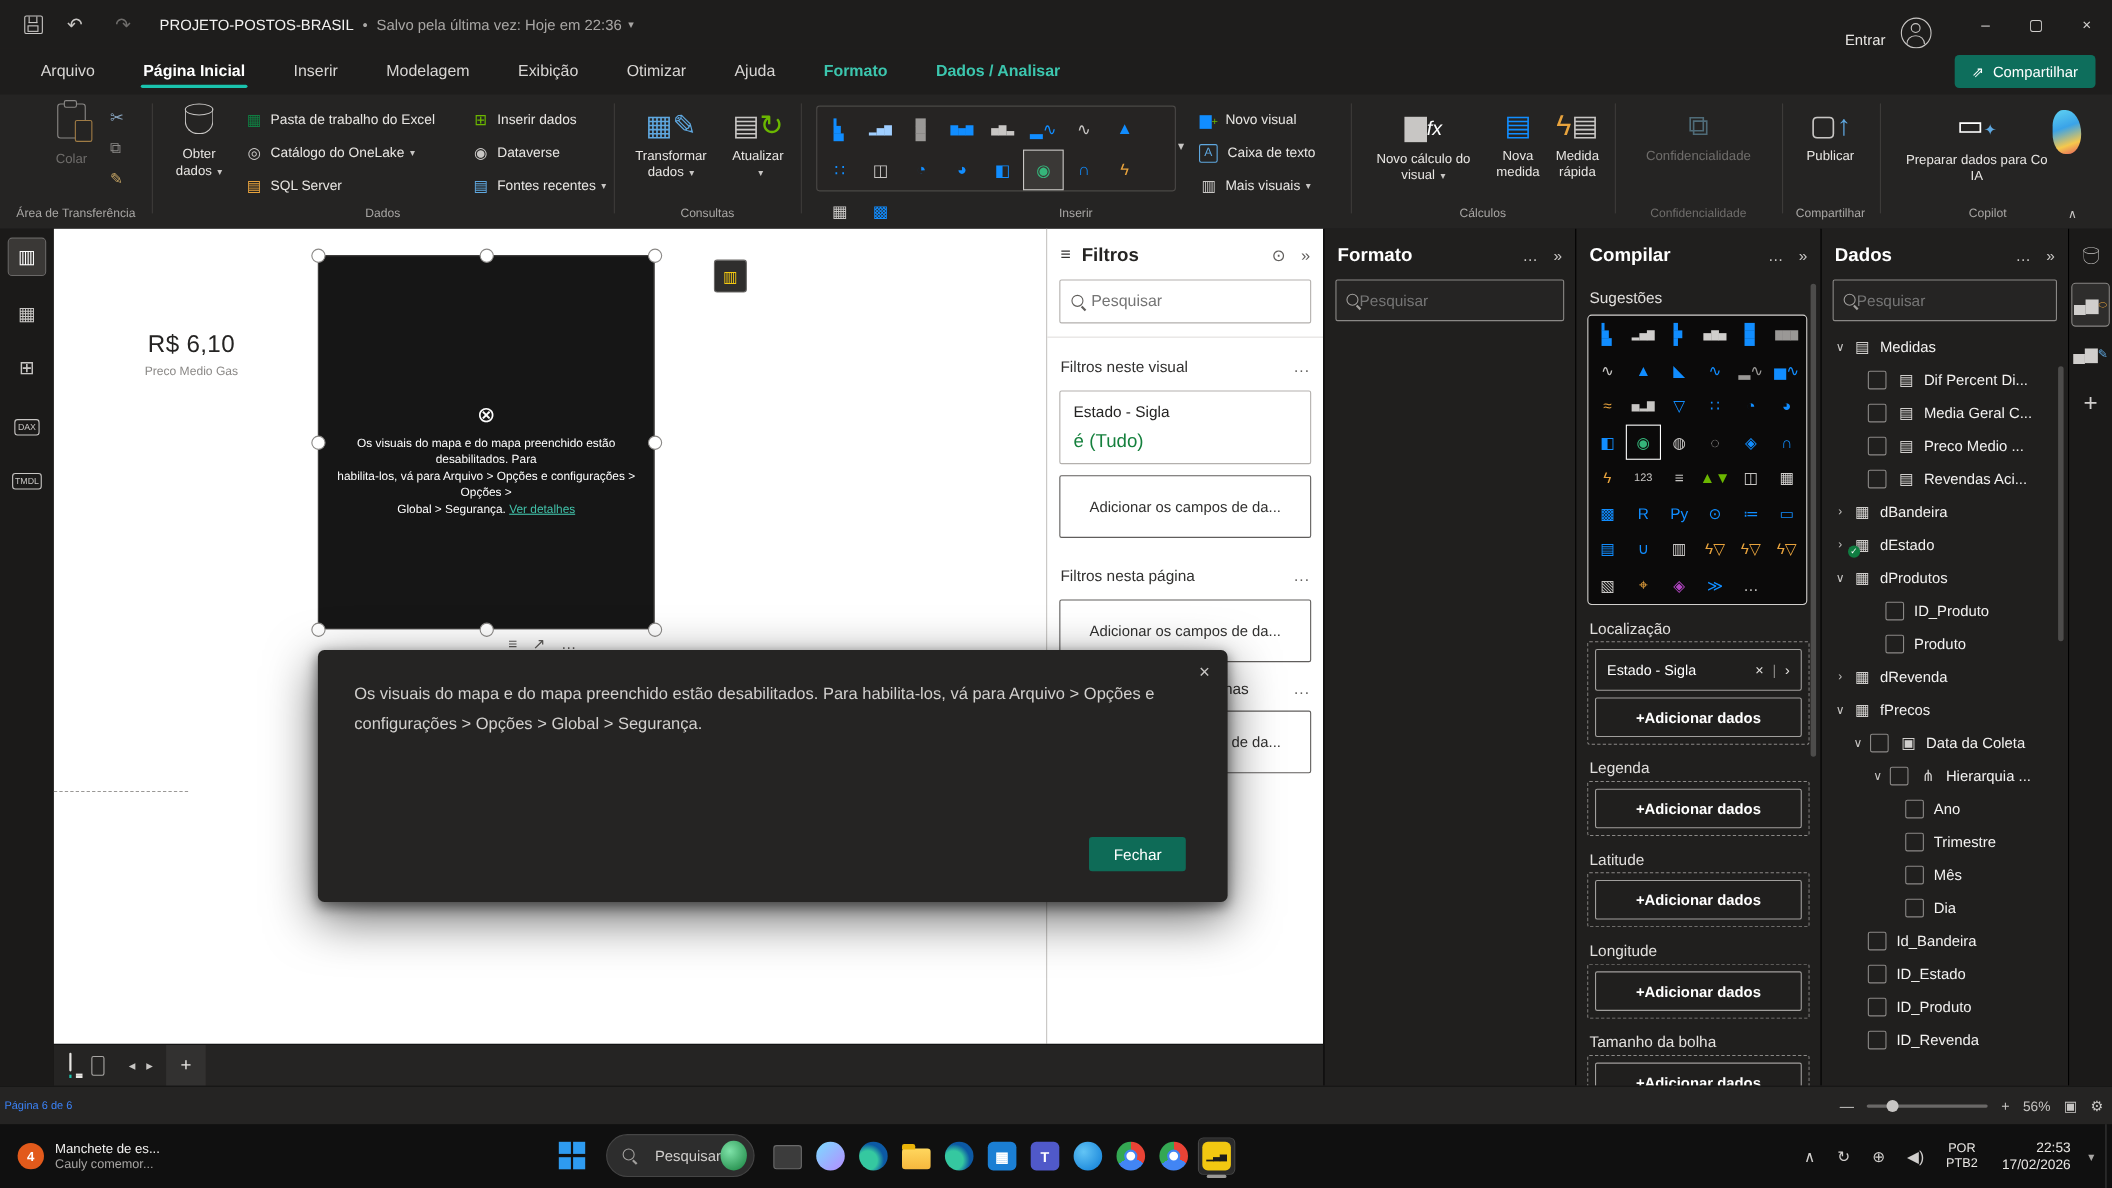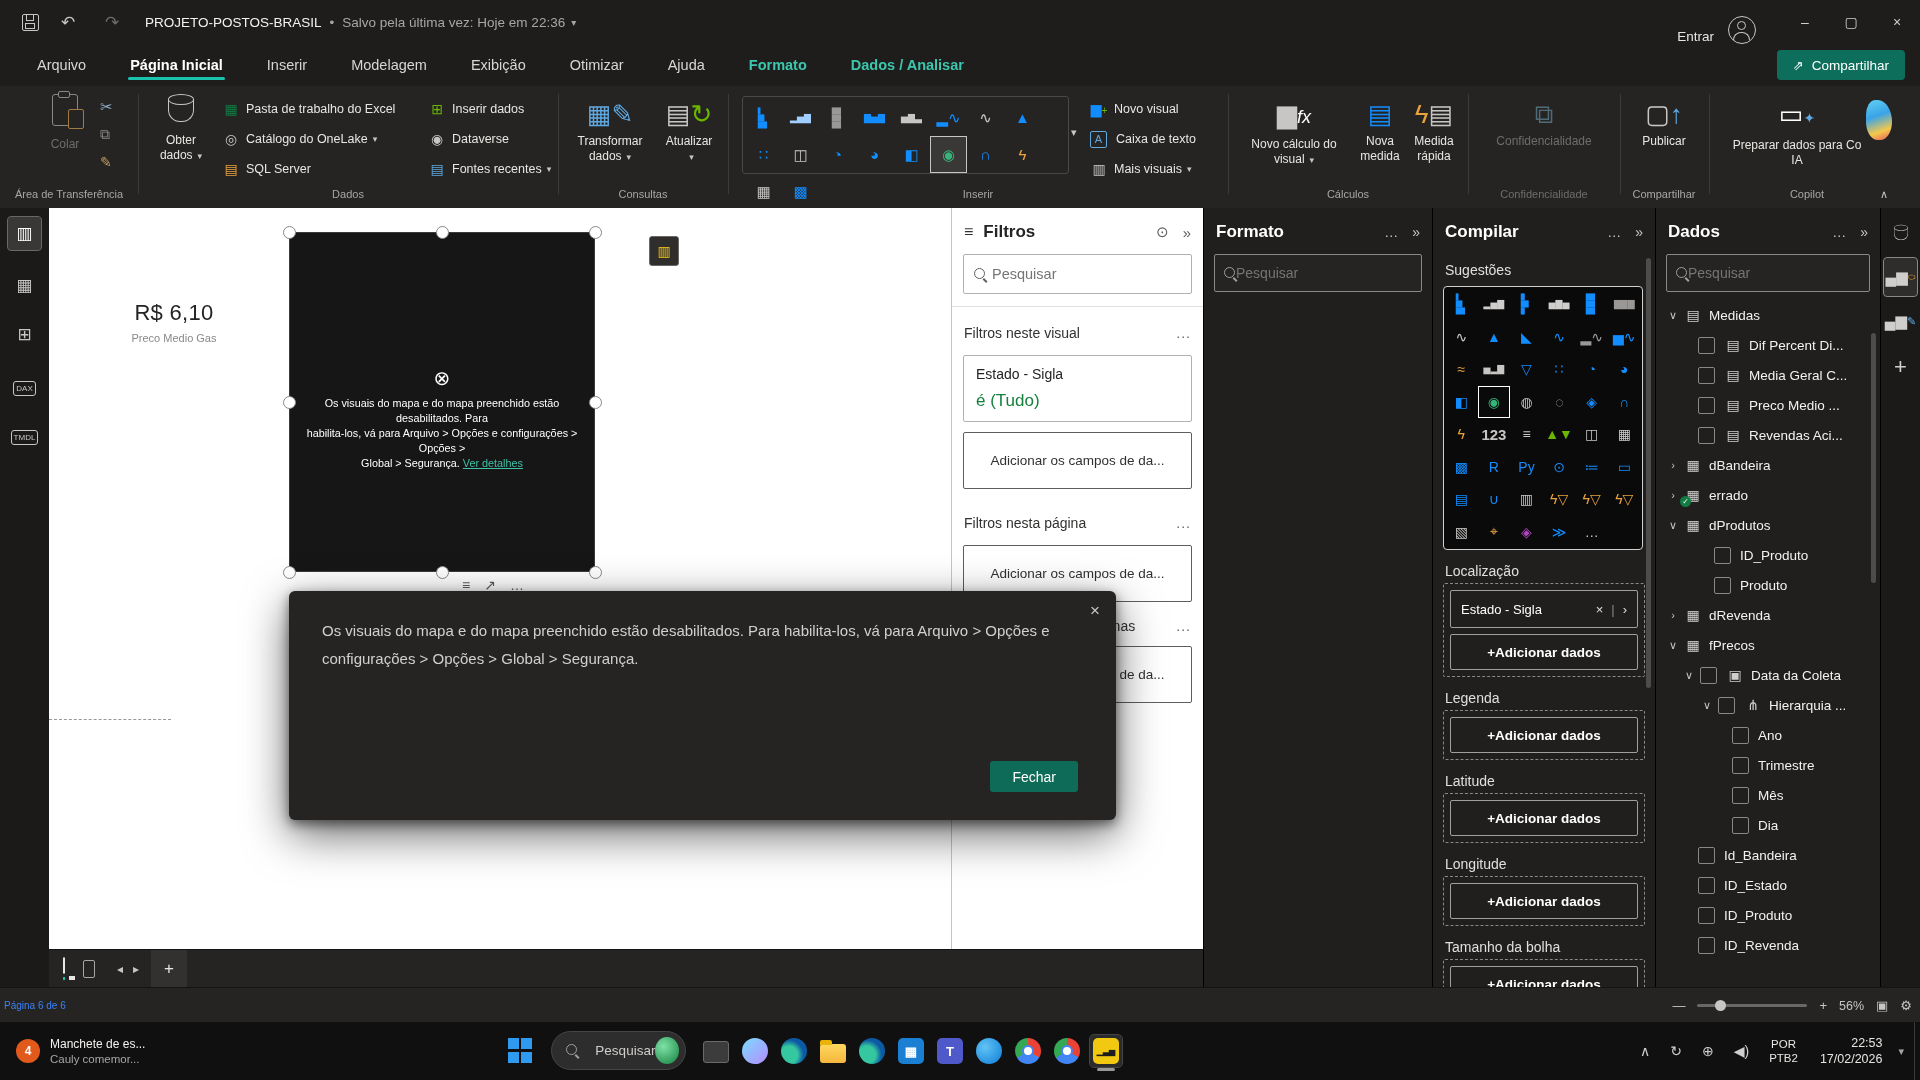--- a/index.html
+++ b/index.html
@@ -585,21 +585,21 @@
         <span class="gcell">
           <i style="font-style: normal; color: rgb(17, 141, 255);">◈</i>
         </span>
         <span class="gcell">
           <i style="font-style: normal; color: rgb(17, 141, 255);">∩</i>
         </span>
         <span class="gcell">
           <i style="font-style: normal; color: rgb(232, 163, 61);">ϟ</i>
         </span>
         <span class="gcell">
-          <i style="font-style: normal; color: rgb(200, 198, 196); font-size: 15px; letter-spacing: 0px; font-weight: bold;">123</i>
+          <i style="font-style: normal; color: rgb(200, 198, 196); font-size: 10px; letter-spacing: 0px;">123</i>
         </span>
         <span class="gcell">
           <i style="font-style: normal; color: rgb(200, 198, 196);">≡</i>
         </span>
         <span class="gcell">
           <i style="font-style: normal; color: rgb(107, 183, 0);">▲▼</i>
         </span>
         <span class="gcell">
           <i style="font-style: normal; color: rgb(200, 198, 196);">◫</i>
         </span>
@@ -726,21 +726,21 @@
           <span>Revendas Aci...</span>
         </div>
         <div class="tree-row" style="padding-left: 10px;">
           <span class="tr-chevron">›</span>
           <span class="tr-icon">▦</span>
           <span>dBandeira</span>
         </div>
         <div class="tree-row" style="padding-left: 10px;">
           <span class="tr-chevron">›</span>
           <span class="tr-icon">▦<span class="tr-badge">✓</span></span>
-          <span>errado</span>
+          <span>dEstado</span>
         </div>
         <div class="tree-row" style="padding-left: 10px;">
           <span class="tr-chevron">∨</span>
           <span class="tr-icon">▦</span>
           <span>dProdutos</span>
         </div>
         <div class="tree-row" style="padding-left: 58px;">
           <span class="tr-cb"></span>
           <span>ID_Produto</span>
         </div>

